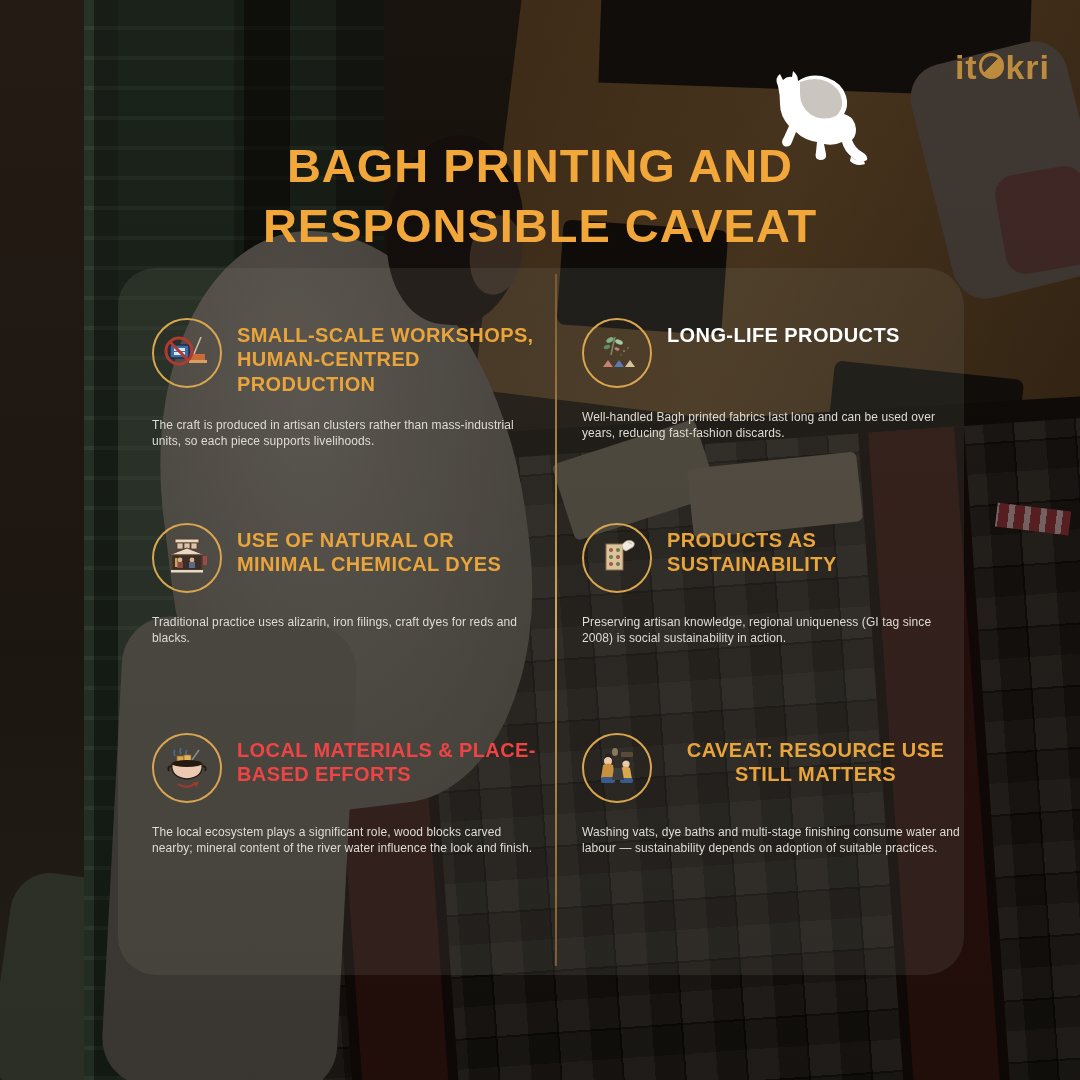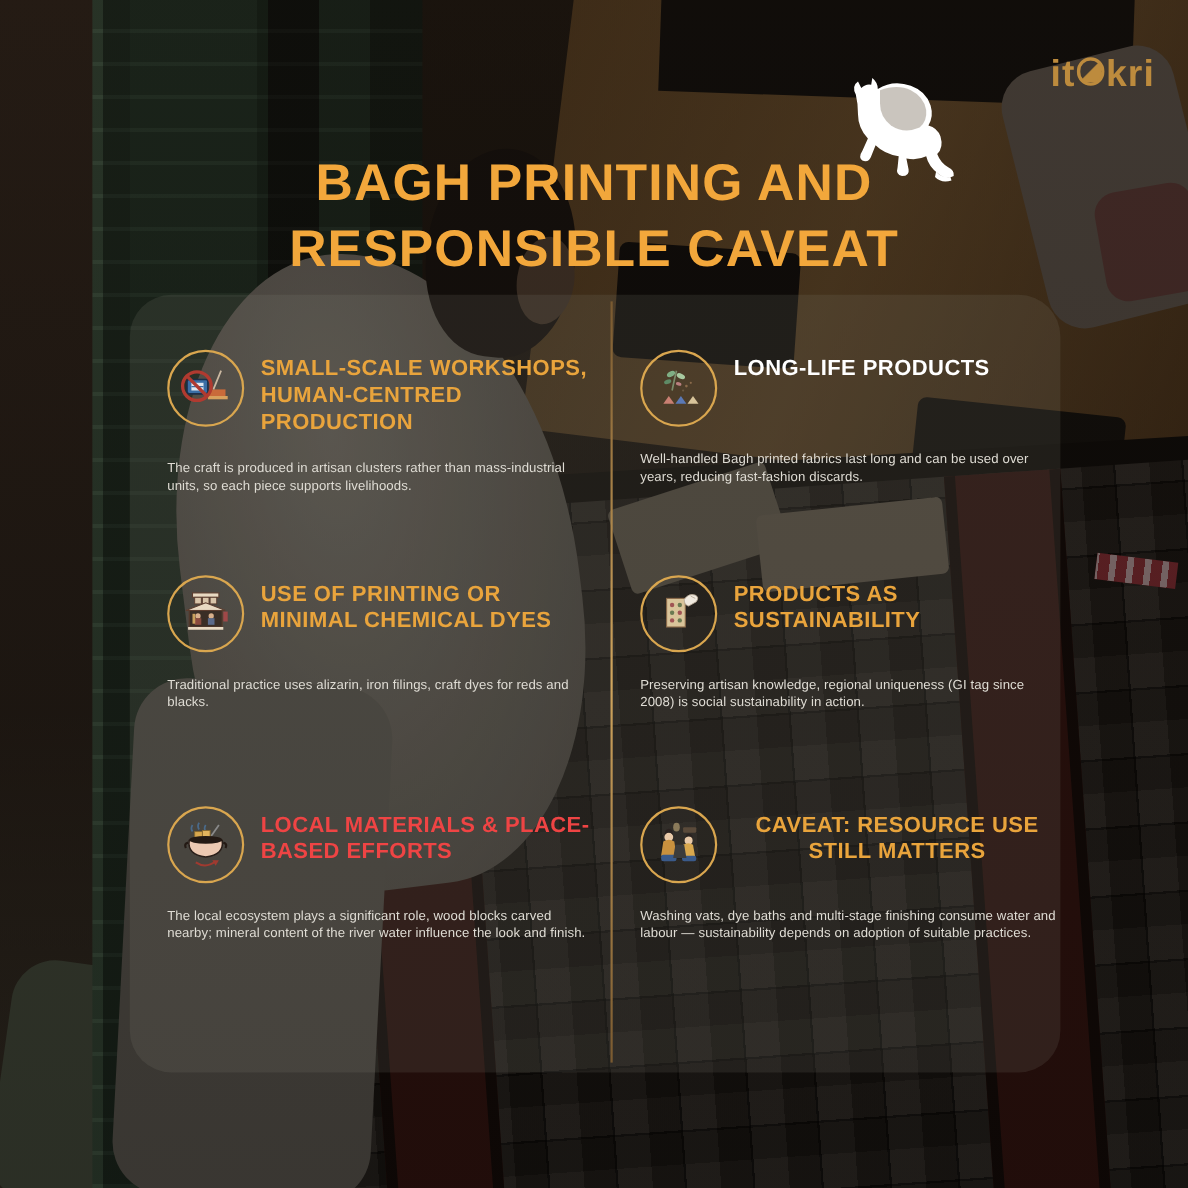--- a/index.html
+++ b/index.html
@@ -170,21 +170,21 @@
           <rect x="9" y="21" width="30" height="15" fill="#3a2e26" stroke="#5a3c2e" stroke-width="1"></rect>
           <circle cx="17" cy="26" r="2.4" fill="#d9b08c"></circle>
           <rect x="14" y="28" width="6" height="6" fill="#8a4a3e"></rect>
           <circle cx="29" cy="26" r="2.4" fill="#d9b08c"></circle>
           <rect x="26" y="28" width="6" height="6" fill="#5b6a8a"></rect>
           <rect x="12" y="24" width="2.5" height="9" fill="#c9a05c"></rect>
           <rect x="40" y="22" width="4" height="9" fill="#a04848"></rect>
           <rect x="8" y="36" width="32" height="2.5" fill="#e8d9c2"></rect>
         </svg>
       </div>
-      <div class="item-title" style="color:#E9A43C;">USE OF PRINTING OR MINIMAL CHEMICAL DYES</div>
+      <div class="item-title" style="color:#E9A43C;">USE OF NATURAL OR MINIMAL CHEMICAL DYES</div>
     </div>
     <div class="item-body">Traditional practice uses alizarin, iron filings, craft dyes for reds and blacks.</div>
   </div>
 
   <div class="item">
     <div class="item-head">
       <div class="icon-circle">
         <svg viewBox="0 0 48 48">
           <rect x="13" y="10" width="17" height="26" fill="#d9c49a" stroke="#8a6a4a" stroke-width="1"></rect>
           <circle cx="18" cy="16" r="2" fill="#a05454"></circle>

